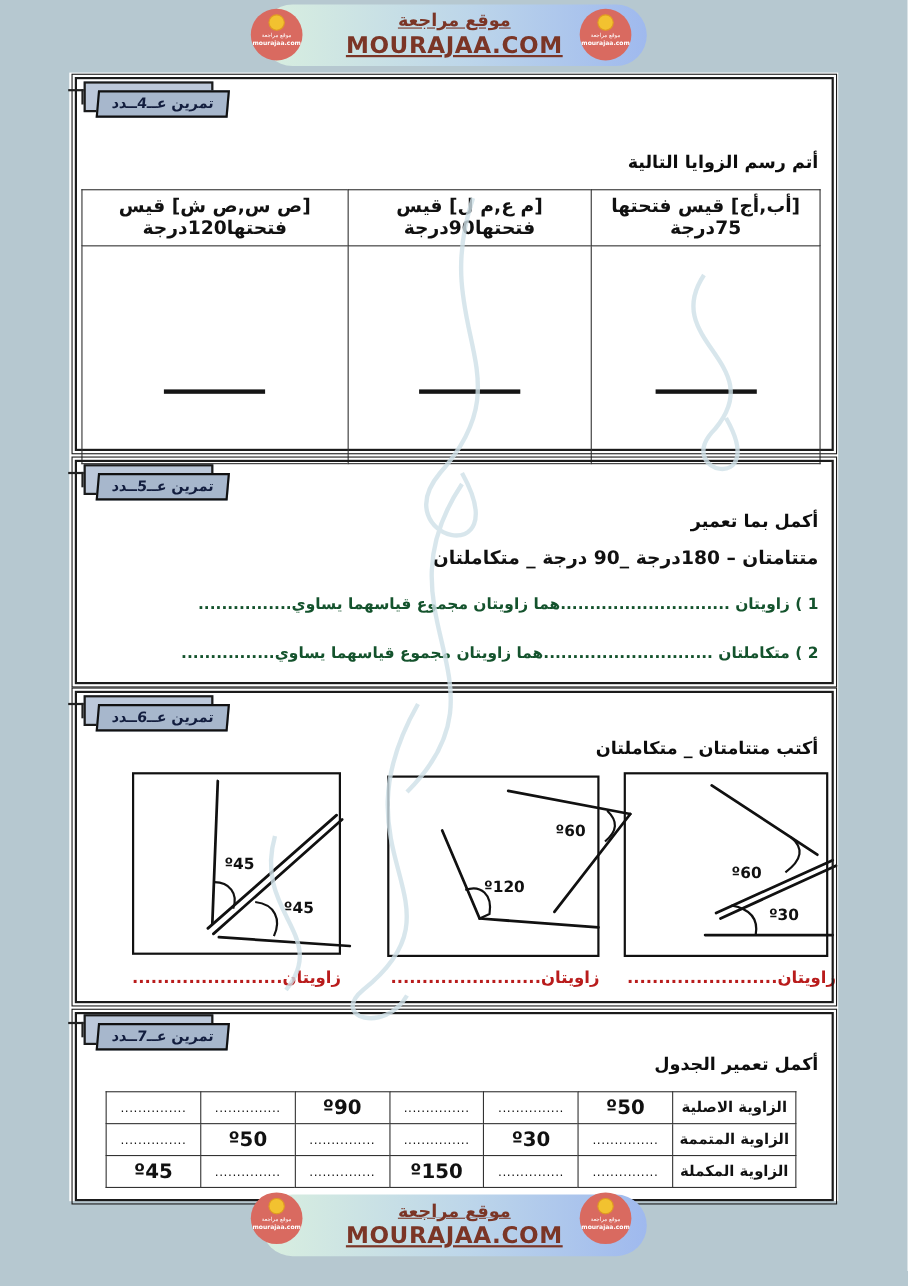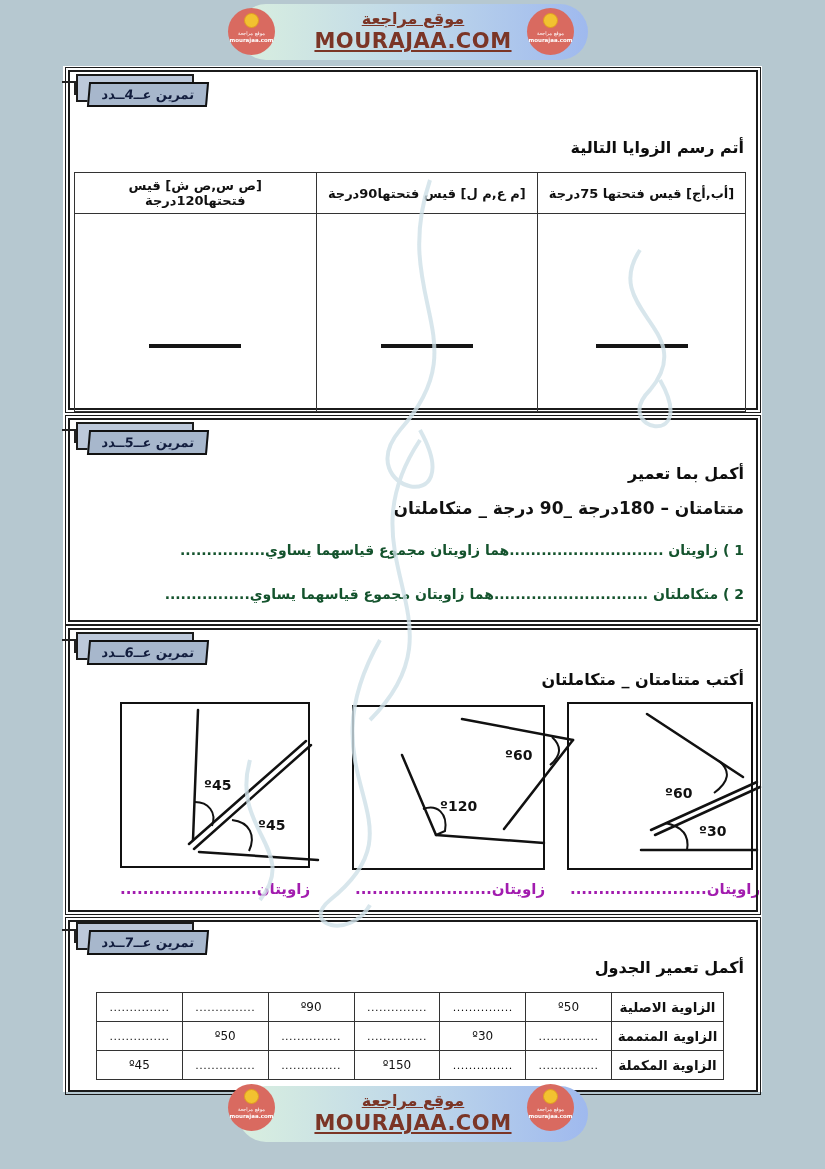--- a/index.html
+++ b/index.html
@@ -40,39 +40,39 @@
     position:absolute; right:0; top:3px; width:120px; height:25px;
     background:#a7b7cc; border:2px solid #111; transform:skewX(-5deg);
     display:flex; align-items:center; justify-content:center;
     font-weight:bold; font-size:13px; color:#121d3e; direction:rtl;
   }
   .tab .conn { position:absolute; left:-22px; top:2px; width:14px; height:14px; border-top:2px solid #222; border-right:2px solid #222; }
   .instr { position:absolute; right:12px; font-weight:bold; color:#0d0d0d; font-size:16px; direction:rtl; }
 
   
   .t4 { position:absolute; right:10px; top:100px; width:672px; border-collapse:collapse; direction:rtl; }
-  .t4 th { border:1.5px solid #333; font-size:13px; font-weight:bold; padding:5px 2px; text-align:center; color:#111; }
+  .t4 th { border:1.5px solid #333; font-size:17px; font-weight:bold; padding:5px 2px; text-align:center; color:#111; }
   .t4 td { border:1.5px solid #333; height:198px; vertical-align:top; }
   .seg { width:92px; height:4px; background:#151515; margin:130px auto 0 auto; }
 
   
   .wordbank { position:absolute; right:12px; font-weight:bold; font-size:17px; color:#111; direction:rtl; }
   .fill-line { position:absolute; right:12px; font-weight:bold; font-size:14px; color:#14532d; direction:rtl; }
 
   
   .diag { position:absolute; border:2.5px solid #111; background:transparent;padding-left:38px; }
   .diag svg { display:block; }
-  .cap { position:absolute; font-weight:bold; font-size:15px; color:#a21caf; direction:rtl; text-align:center; width:220px; }
+  .cap { position:absolute; font-weight:bold; font-size:15px; color:#b91c1c; direction:rtl; text-align:center; width:220px; }
   .ang-label { font-family:"DejaVu Sans", sans-serif; font-weight:bold; font-size:14px; fill:#111; }
 
   
   .t7 { position:absolute; right:32px; top:70px; width:628px; border-collapse:collapse; direction:rtl; }
   .t7 td { border:1.5px solid #333; height:29px; text-align:center; vertical-align:middle; color:#111; }
   .t7 .rowlab { width:112px; font-weight:bold; font-size:13.5px; }
-  .t7 .deg { font-weight:normal; font-size:12px; }
+  .t7 .deg { font-weight:bold; font-size:18px; }
   .t7 .dots { font-size:11px; letter-spacing:.5px; }
 
   
   .watermark { position:absolute; left:0; top:0; z-index:4; pointer-events:none; opacity:.8; }
 </style>
 </head>
 <body>
 
 <div class="sheet"></div>
 

